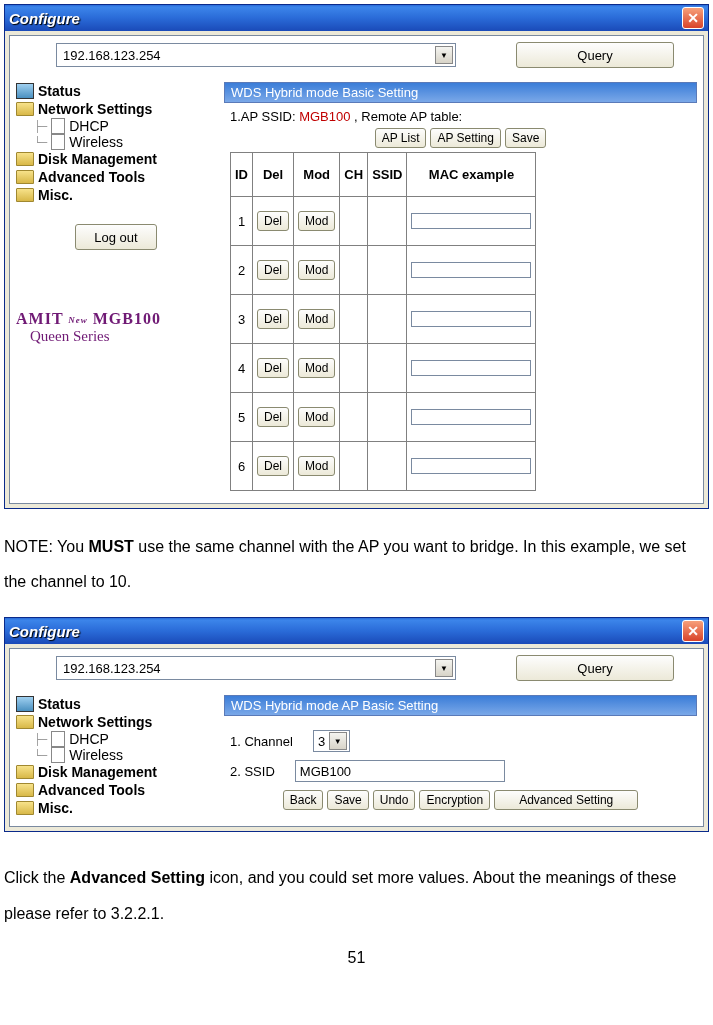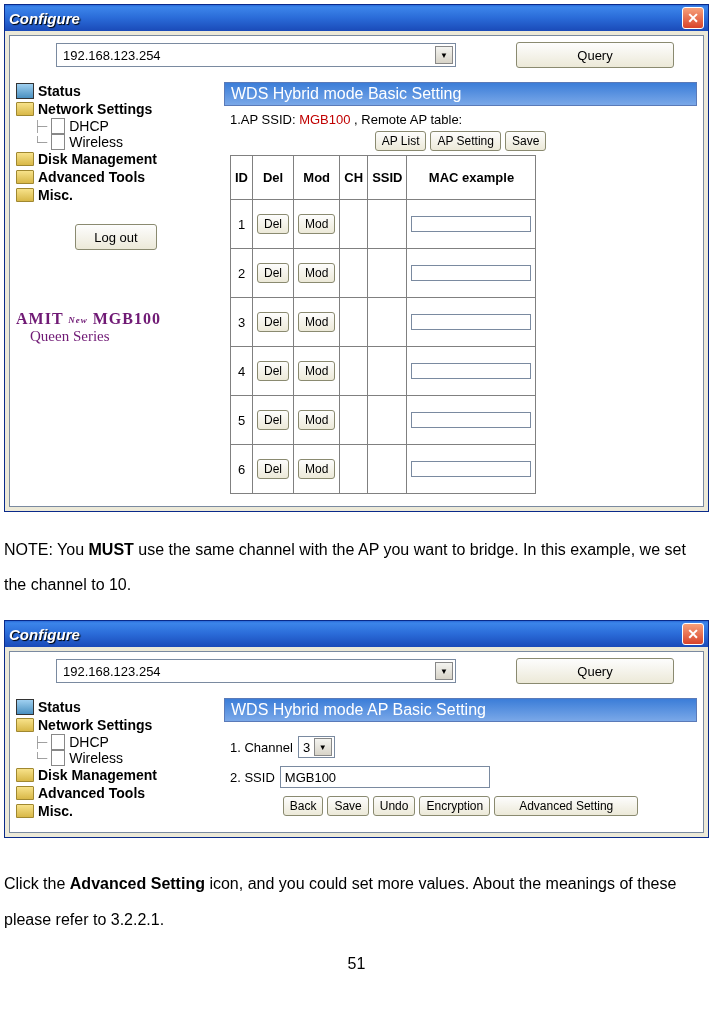--- a/index.html
+++ b/index.html
@@ -122,21 +122,21 @@
     font-family: Georgia, serif;
   }
   .brand-line1 { font-size: 16px; font-weight: bold; letter-spacing: 1px; }
   .brand-new { font-size: 9px; font-style: italic; vertical-align: middle; }
   .brand-line2 { font-size: 15px; padding-left: 14px; }
   .main-panel { flex: 1; font-size: 13px; }
   .panel-title {
     background: linear-gradient(#3b7dd8,#7aa8e8);
     color: #fff;
     padding: 2px 6px;
-    font-size: 16px;
+    font-size: 13px;
     border: 1px solid #5a7ab8;
   }
   .panel-body { padding: 6px; }
   .ssid-red { color: #c00000; }
   .btn-row { display: flex; gap: 4px; margin: 4px 0; flex-wrap: wrap; justify-content: center; }
   table.grid {
     border-collapse: collapse;
     font-size: 13px;
   }
   table.grid th, table.grid td {
@@ -153,21 +153,21 @@
   }
   .ch-select {
     border: 1px solid #7a8aa0;
     background: #fff;
     height: 20px;
     display: inline-flex;
     align-items: center;
     padding: 0 2px 0 4px;
     font-size: 13px;
   }
-  .field-row { display: flex; align-items: center; gap: 5px; margin: 8px 0; }
+  .field-row { display: flex; align-items: center; gap: 20px; margin: 8px 0; }
   .ssid-input {
     border: 1px solid #7a8aa0;
     width: 200px;
     height: 20px;
     padding: 0 4px;
     font-size: 13px;
   }
   .body-text {
     font-size: 16px;
     line-height: 2.2;

